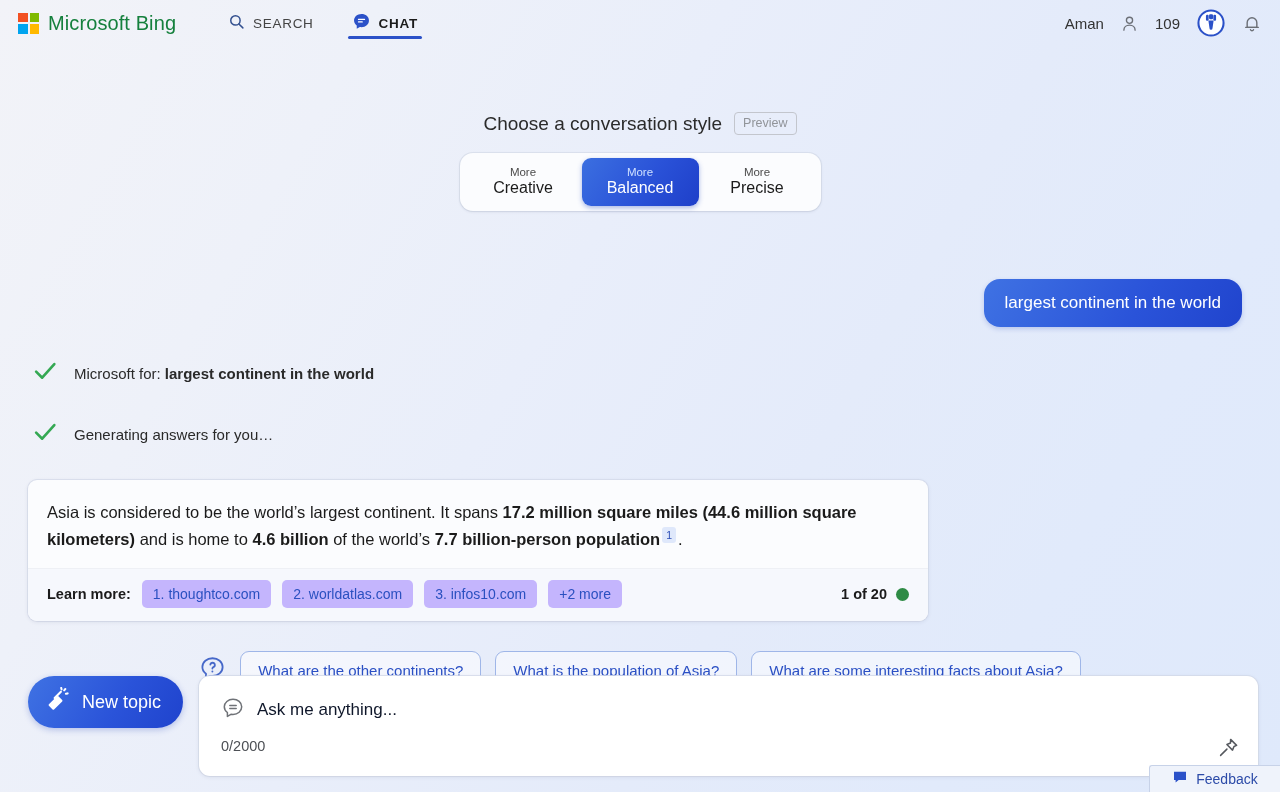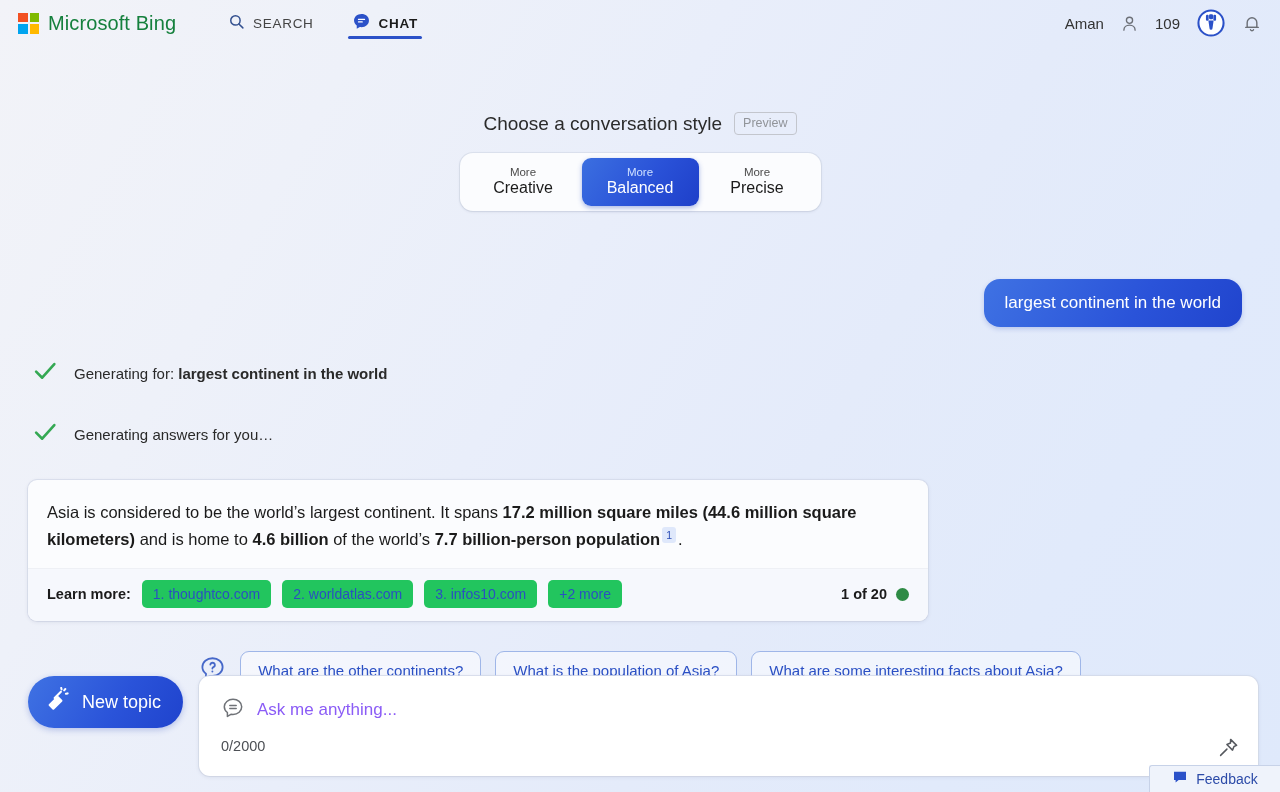--- a/index.html
+++ b/index.html
@@ -214,21 +214,21 @@
   #answer-footer {
     border-top: 1px solid #eef0f5;
     background: #f6f8fd;
     padding: 11px 19px 13px;
     display: flex;
     align-items: center;
     gap: 11px;
   }
   #learn-more-label { font-size: 14.5px; font-weight: 700; color: #1b1b1b; }
   .source-chip {
-    background: #22c55e;
+    background: #c4b5fd;
     color: #2a50c0;
     font-size: 14px;
     padding: 6px 11px;
     border-radius: 5px;
     cursor: pointer;
     white-space: nowrap;
   }
   #counter-wrap {
     margin-left: auto;
     display: flex;
@@ -292,21 +292,21 @@
     height: 100px;
     position: relative;
     box-shadow: 0 1px 4px rgba(40,50,90,.10), 0 0 0 1px rgba(216,222,236,.8);
   }
   #input-top {
     display: flex;
     align-items: center;
     gap: 12px;
     padding: 20px 18px 0 22px;
   }
-  #input-placeholder { font-size: 17px; color: #8b5cf6; }
+  #input-placeholder { font-size: 17px; color: #0f172a; }
   #char-counter {
     position: absolute;
     left: 22px;
     top: 62px;
     font-size: 14.5px;
     color: #4d5055;
   }
   #pin-icon-wrap {
     position: absolute;
     right: 18px;
@@ -430,21 +430,21 @@
   <div id="user-row">
     <div id="user-bubble">largest continent in the world</div>
   </div>
 
   <div class="status-row">
     <span>
       <svg width="26" height="26" viewBox="0 0 24 24" fill="none" stroke="#34a853" stroke-width="2.4" stroke-linecap="round" stroke-linejoin="round">
         <polyline points="3.8,12.6 9.4,18.2 20.6,5.6"></polyline>
       </svg>
     </span>
-    <span class="status-text"><span>Generating for: </span><b>largest continent in the world</b></span>
+    <span class="status-text"><span>Microsoft for: </span><b>largest continent in the world</b></span>
   </div>
 
   <div class="status-row">
     <span>
       <svg width="26" height="26" viewBox="0 0 24 24" fill="none" stroke="#34a853" stroke-width="2.4" stroke-linecap="round" stroke-linejoin="round">
         <polyline points="3.8,12.6 9.4,18.2 20.6,5.6"></polyline>
       </svg>
     </span>
     <span class="status-text">Generating answers for you…</span>
   </div>

